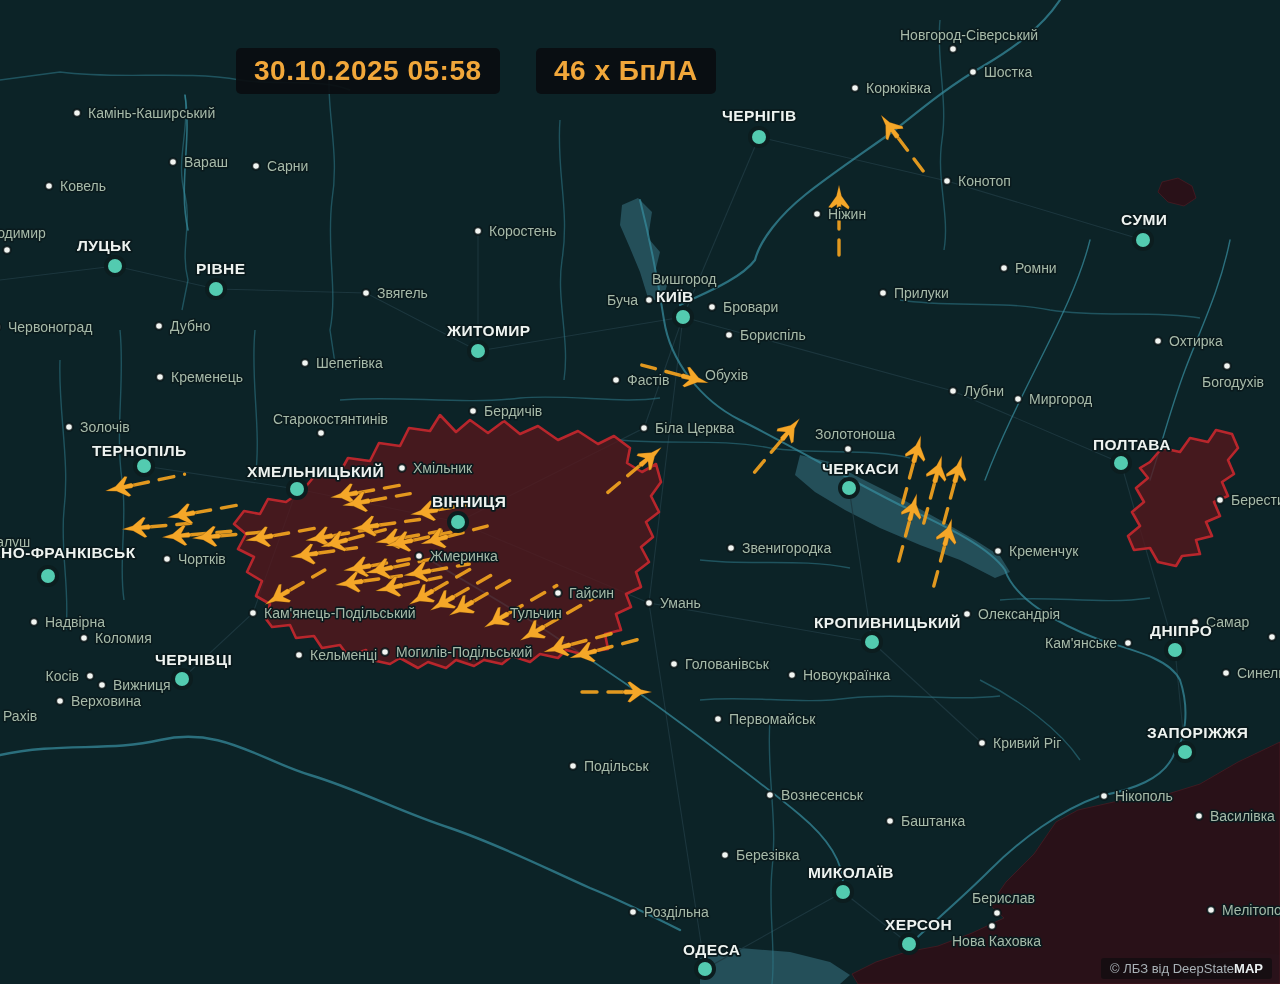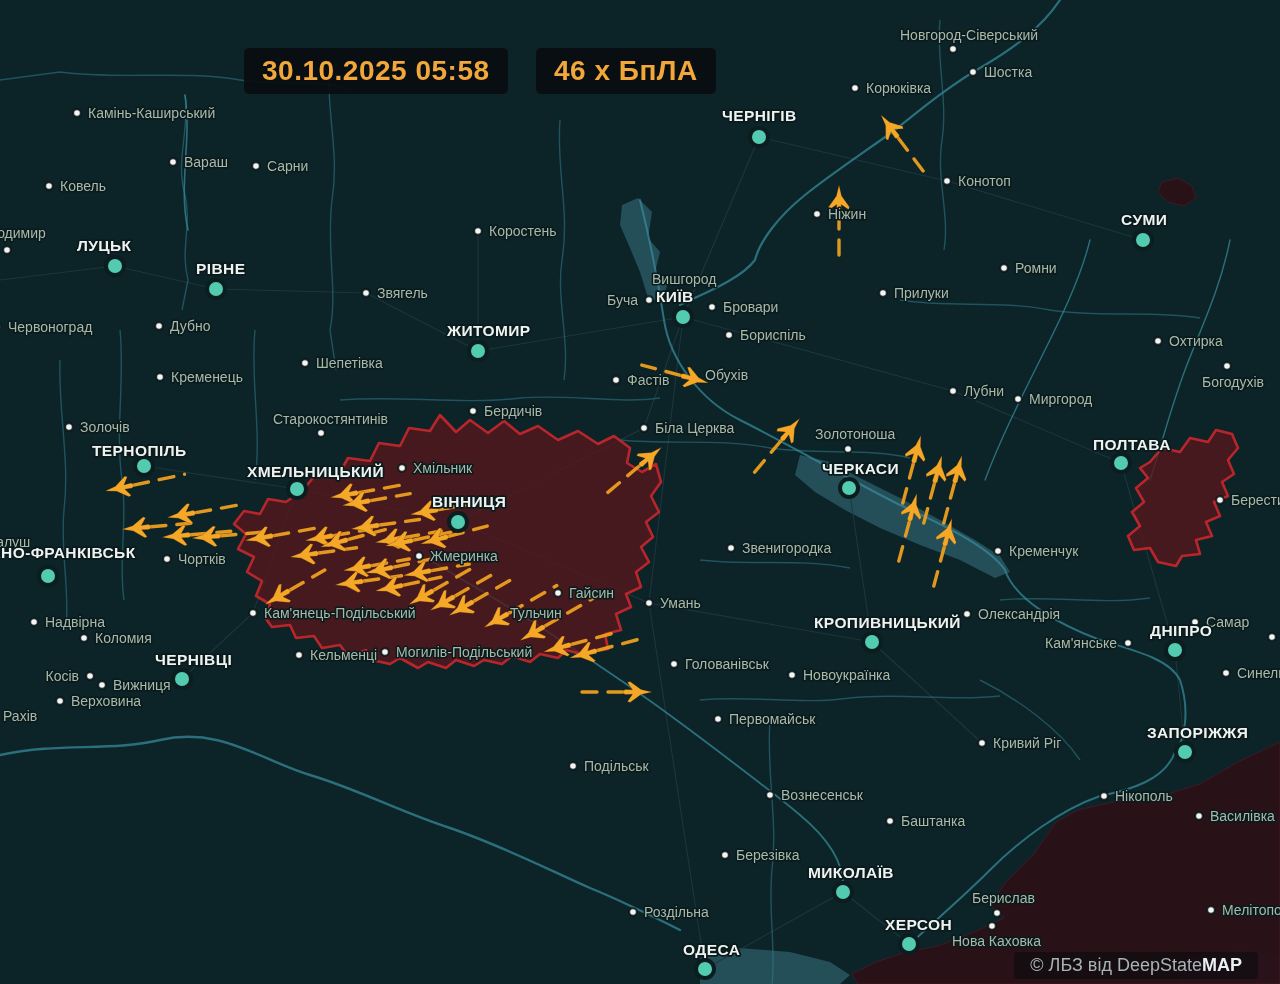--- a/index.html
+++ b/index.html
@@ -4,24 +4,24 @@
 <style>
   html,body{margin:0;padding:0;background:#061014;}
   .stage{position:relative;width:1280px;height:984px;overflow:hidden;background:#0c2327;
          font-family:"Liberation Sans",sans-serif;}
   #map{position:absolute;inset:0;}
   .brand{position:absolute;left:62px;top:50px;font-size:38px;font-weight:700;color:#f3f6f4;
          letter-spacing:.5px;text-shadow:0 1px 3px rgba(0,0,0,.6);}
   .badge{position:absolute;top:48px;height:46px;display:flex;align-items:center;
          background:rgba(10,13,16,.92);border-radius:5px;padding:0 18px;
          font-size:28px;font-weight:700;color:#f1a73a;letter-spacing:.5px;}
-  .badge.ts{left:244px;text-align:right;}
+  .badge.ts{left:236px;text-align:right;}
   .badge.count{left:536px;}
-  .attribution{position:absolute;right:22px;bottom:5px;background:rgba(8,11,13,.55);
-         padding:3px 16px;font-size:18px;color:#a9b2b7;border-radius:3px;}
+  .attribution{position:absolute;right:8px;bottom:5px;background:rgba(8,11,13,.55);
+         padding:3px 9px;font-size:13px;color:#a9b2b7;border-radius:3px;}
   .attribution .map-suffix{color:#eaf0f2;font-weight:700;}
 </style>
 </head>
 <body>
 
 <div class="stage">
   <svg id="map" xmlns="http://www.w3.org/2000/svg" viewBox="0 0 1280 984" width="1280" height="984">
       <rect x="0" y="0" width="1280" height="984" fill="#0c2327"></rect>
       <polygon points="622,205 638,198 652,212 648,238 660,252 655,272 668,282 662,302 648,298 640,272 630,248 620,225" fill="#2a5a66" opacity="0.8"></polygon>
       <polygon points="800,455 830,462 860,478 900,498 940,520 975,540 1000,556 1010,572 995,578 960,560 920,545 880,528 845,510 815,492 795,475" fill="#2a5a66" opacity="0.8"></polygon>

